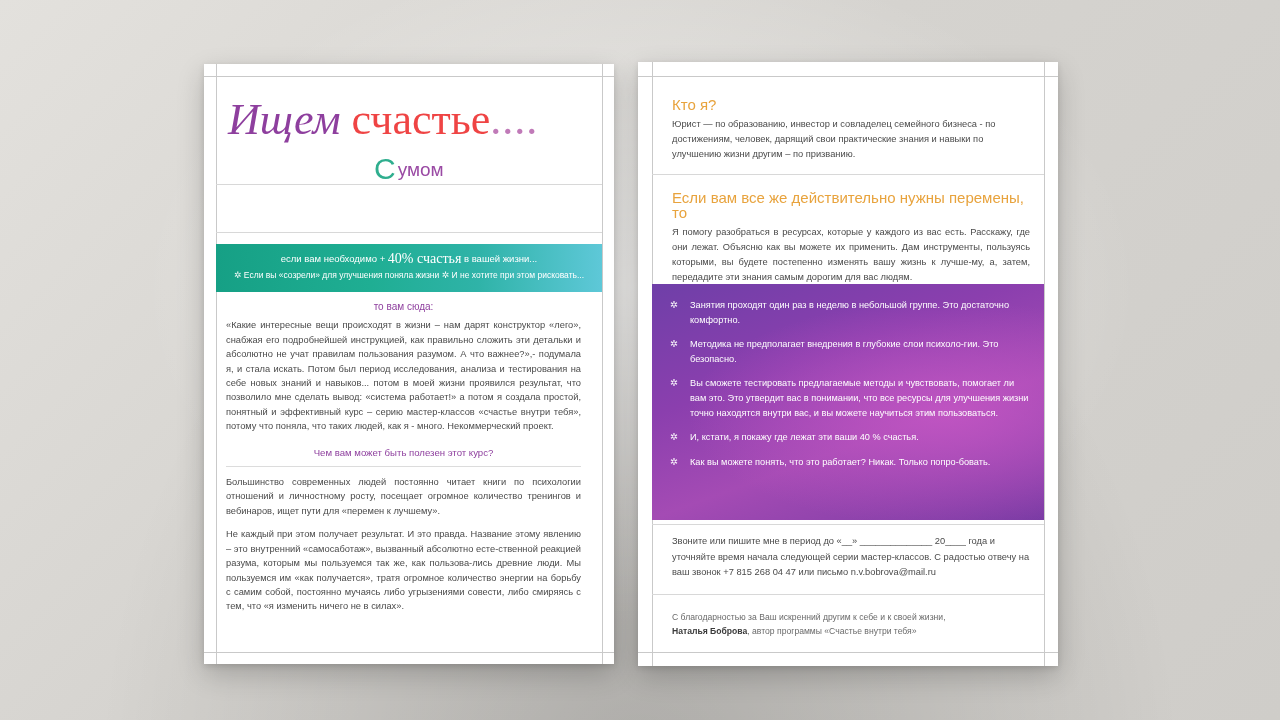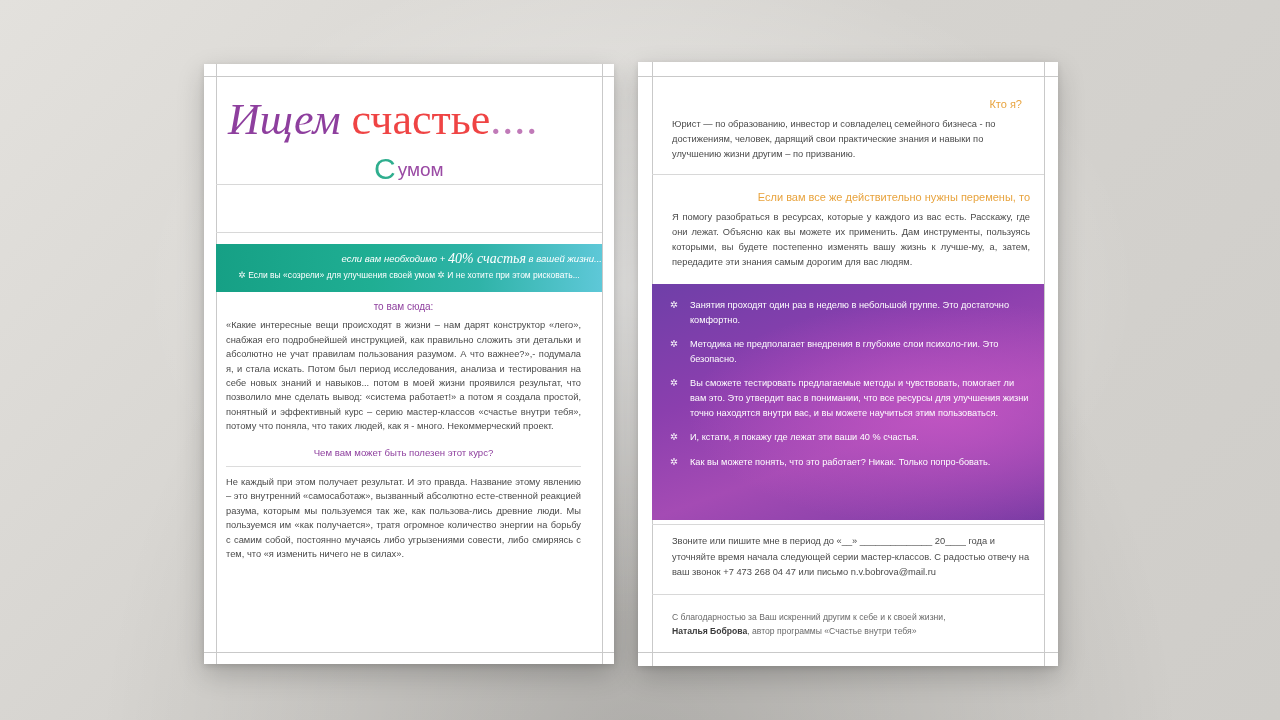--- a/index.html
+++ b/index.html
@@ -90,24 +90,23 @@
     top: 180px;
     width: 386px;
     height: 48px;
     background: linear-gradient(90deg, #16a085 0%, #1fae93 40%, #2fb3a8 68%, #5ec8d8 100%);
     color: #ffffff;
     overflow: hidden;
   }
   .banner-l1 {
     position: absolute;
     left: 0; right: 0; top: 7px;
-    text-align: right;
+    text-align: center;
     font-size: 9.5px;
     white-space: nowrap;
-    font-style: italic;
   }
   .banner-l1 .pct {
     font-family: "Liberation Serif", serif;
     font-size: 14px;
     vertical-align: -1px;
   }
   .banner-l2 {
     position: absolute;
     left: 0; right: 0; top: 26px;
     text-align: center;
@@ -142,22 +141,22 @@
   }
   .sect-rule {
     height: 1px;
     background: #dcdcdc;
     margin: 4px 0 8px 0;
   }
 
   
   .r-head {
     color: #e8a33d;
-    font-size: 11px;
-    text-align: right;
+    font-size: 15px;
+    text-align: left;
     margin: 0 0 5px 0;
   }
   .r-block {
     position: absolute;
     color: #4a4a4a;
     font-size: 9.3px;
     line-height: 15px;
   }
   .r-block b { color: #3a3a3a; }
 
@@ -232,31 +231,32 @@
       <div class="l-sub">
         <span class="big-c">С</span><span>умом</span>
       </div>
 
       <div class="banner">
         <div class="banner-l1">
           <span>если вам необходимо + </span><span class="pct">40% счастья</span><span> в вашей жизни...</span>
         </div>
         <div class="banner-l2">
           <span class="star">✲</span>
-          <span>Если вы «созрели» для улучшения своей умом</span>
+          <span>Если вы «созрели» для улучшения поняла жизни</span>
           <span class="star">✲</span>
           <span>И не хотите при этом рисковать...</span>
         </div>
       </div>
 
       <div class="l-body">
         <div class="l-lead">то вам сюда:</div>
         <p>«Какие интересные вещи происходят в жизни – нам дарят конструктор «лего», снабжая его подробнейшей инструкцией, как правильно сложить эти детальки и абсолютно не учат правилам пользования разумом. А что важнее?»,- подумала я, и стала искать. Потом был период исследования, анализа и тестирования на себе новых знаний и навыков... потом в моей жизни проявился результат, что позволило мне сделать вывод: «система работает!» а потом я создала простой, понятный и эффективный курс – серию мастер-классов «счастье внутри тебя», потому что поняла, что таких людей, как я - много. Некоммерческий проект.</p>
         <div class="sect-head">Чем вам может быть полезен этот курс?</div>
         <div class="sect-rule"></div>
+        <p>Большинство современных людей постоянно читает книги по психологии отношений и личностному росту, посещает огромное количество тренингов и вебинаров, ищет пути для «перемен к лучшему».</p>
         <p>Не каждый при этом получает результат. И это правда. Название этому явлению – это внутренний «самосаботаж», вызванный абсолютно есте-ственной реакцией разума, которым мы пользуемся так же, как пользова-лись древние люди. Мы пользуемся им «как получается», тратя огромное количество энергии на борьбу с самим собой, постоянно мучаясь либо угрызениями совести, либо смиряясь с тем, что «я изменить ничего не в силах».</p>
       </div>
     </div>
   </div>
 
   <div class="sheet" id="sheet-right">
     <div class="page-inner">
       <div class="guide-v" style="left:14px;"></div>
       <div class="guide-v" style="left:406px;"></div>
       <div class="guide-h" style="top:14px;"></div>
@@ -295,21 +295,21 @@
             <span>И, кстати, я покажу где лежат эти ваши 40 % счастья.</span>
           </div>
           <div class="pb-item">
             <span class="bullet">✲</span>
             <span>Как вы можете понять, что это работает? Никак. Только попро-бовать.</span>
           </div>
         </div>
       </div>
 
       <div class="r-block" id="r-block-3">
-        <div>Звоните или пишите мне в период до «__» ______________ 20____ года и уточняйте время начала следующей серии мастер-классов. С радостью отвечу на ваш звонок +7 473 268 04 47 или письмо n.v.bobrova@mail.ru</div>
+        <div>Звоните или пишите мне в период до «__» ______________ 20____ года и уточняйте время начала следующей серии мастер-классов. С радостью отвечу на ваш звонок +7 815 268 04 47 или письмо n.v.bobrova@mail.ru</div>
       </div>
 
       <div class="r-block" id="r-block-4">
         <div>С благодарностью за Ваш искренний другим к себе и к своей жизни,</div>
         <div>
           <b>Наталья Боброва</b><span>, автор программы «Счастье внутри тебя»</span>
         </div>
       </div>
     </div>
   </div>

